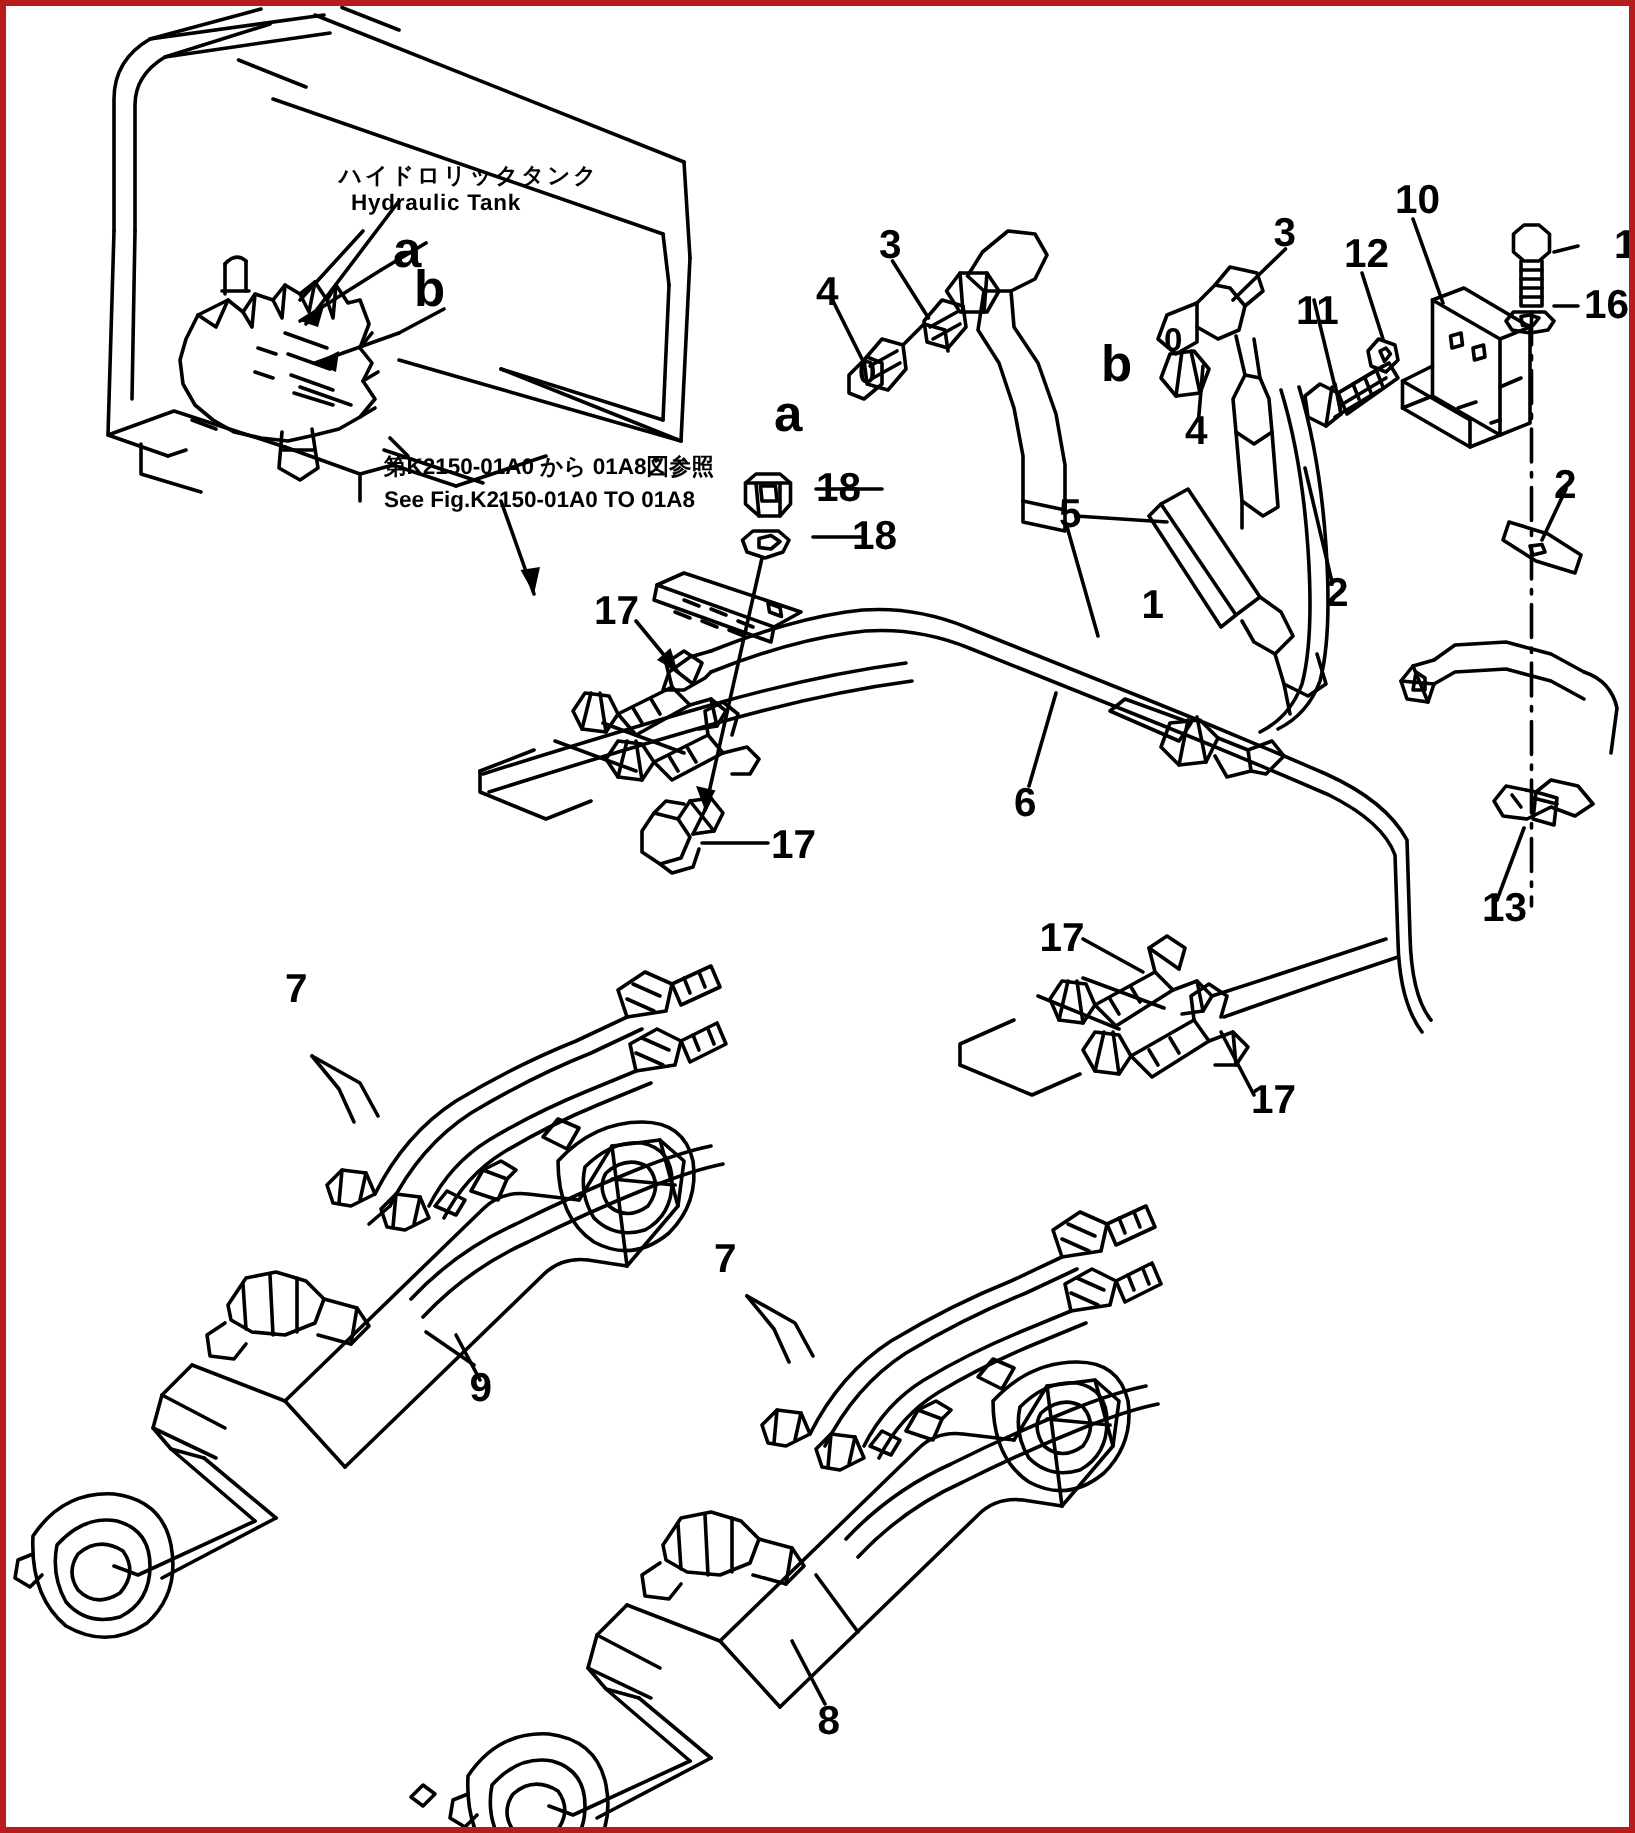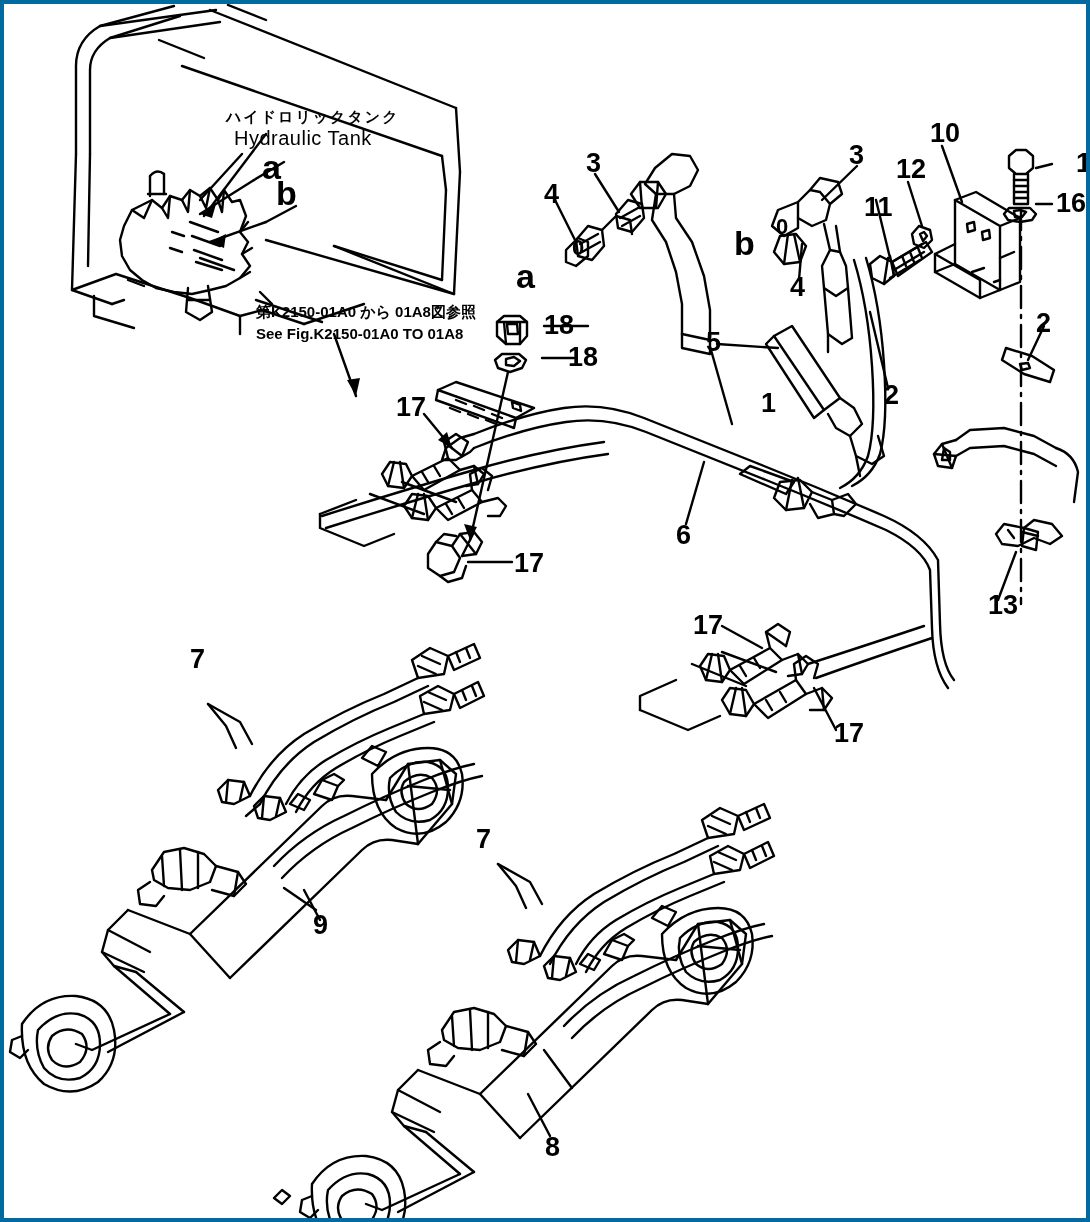--- a/index.html
+++ b/index.html
@@ -1,39 +1,39 @@
 <!DOCTYPE html>
 <html><head>
 <meta charset="utf-8">
 <style>
   html,body{margin:0;padding:0;background:#9a9a9a;}
   body{font-family:"Liberation Sans",sans-serif;}
   #page{
     position:relative;
     width:1090px;height:1222px;
     background:#ffffff;
-    border:4px solid #0369a1;
+    border:4px solid #b91c1c;
     box-sizing:border-box;
     overflow:hidden;
   }
   #canvas{position:absolute;left:0;top:0;width:1090px;height:1222px;}
   .lbl{
     position:absolute;
     color:#000;
     font-family:"Liberation Sans",sans-serif;
     font-weight:bold;
     white-space:nowrap;
     line-height:1;
     user-select:none;
   }
   .num{font-size:27px;letter-spacing:0px;}
   .ab{font-size:34px;font-weight:bold;}
   .zero{font-size:22px;font-weight:bold;}
   .jp{font-size:15px;font-weight:bold;letter-spacing:2px;font-family:"DejaVu Sans",sans-serif;}
-  .en{font-size:20px;font-weight:normal;letter-spacing:0.5px;}
+  .en{font-size:15px;font-weight:bold;letter-spacing:0.5px;}
   .ref{font-size:15px;font-weight:bold;font-family:Liberation Sans, sans-serif;letter-spacing:0px;}
 </style>
 </head>
 <body>
 
 <div id="page">
 
 <svg id="canvas" viewBox="0 0 1090 1222" xmlns="http://www.w3.org/2000/svg">
   <g fill="none" stroke="#000" stroke-width="2.4" stroke-linecap="round" stroke-linejoin="round">
 

